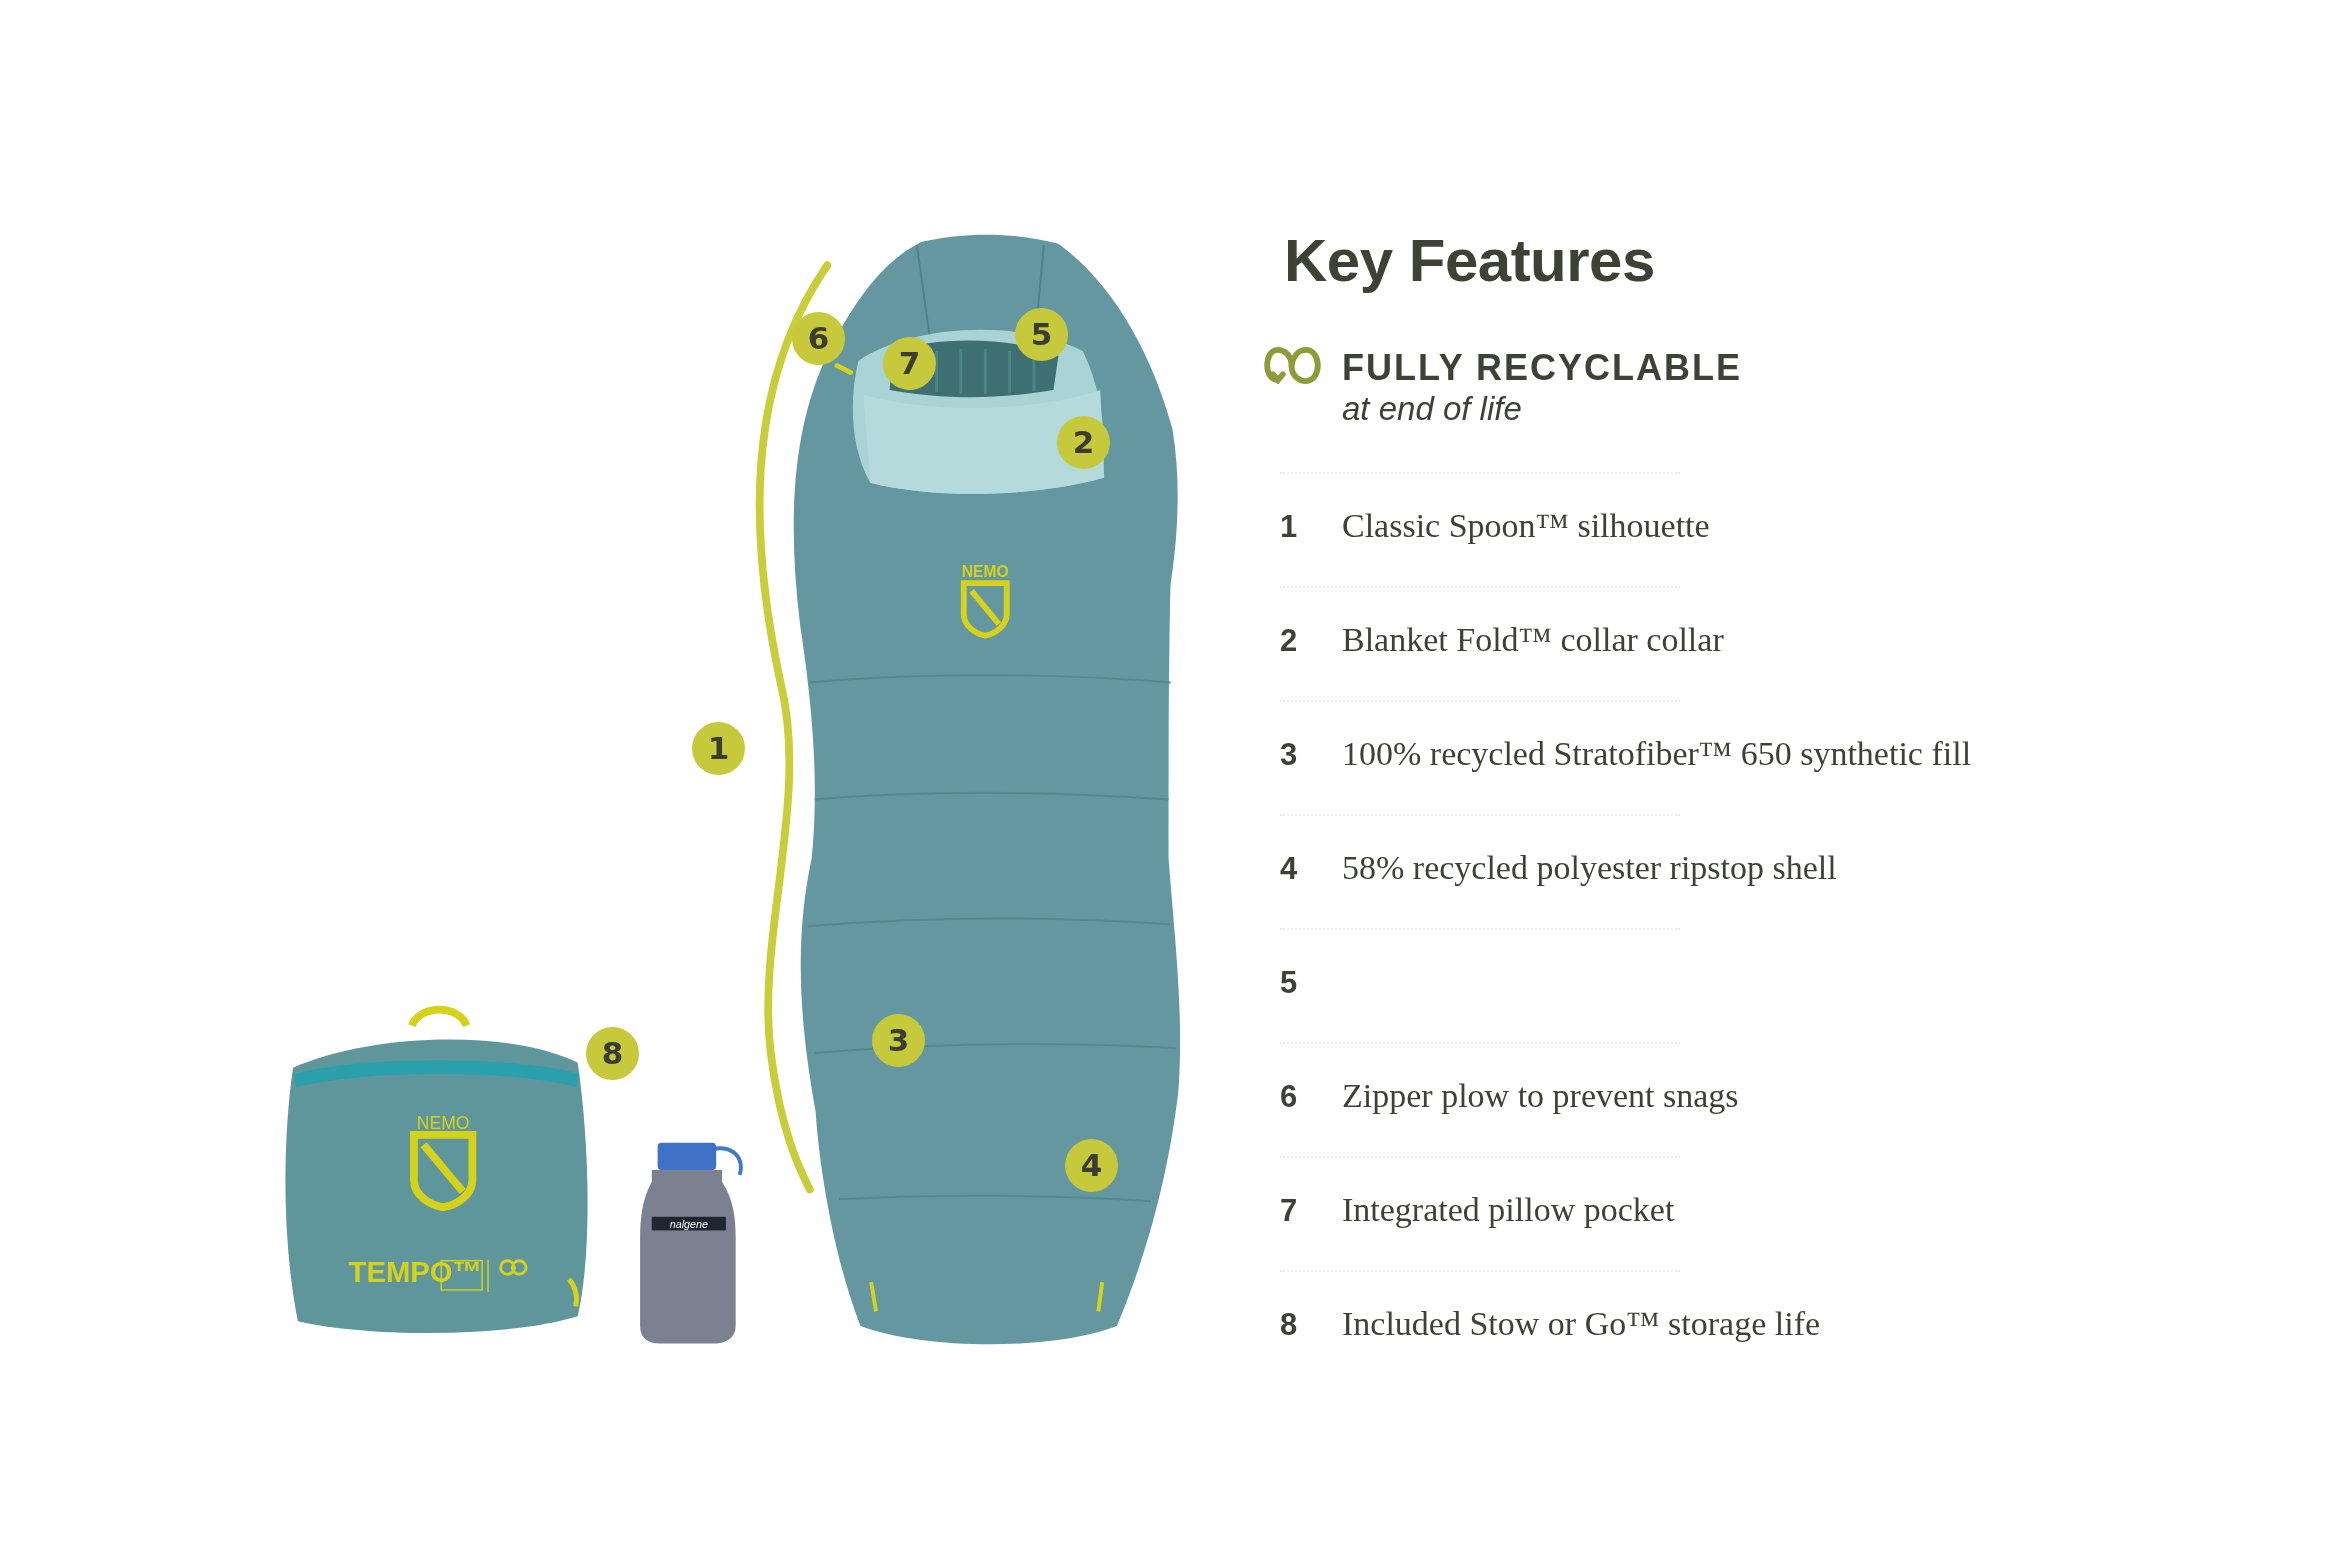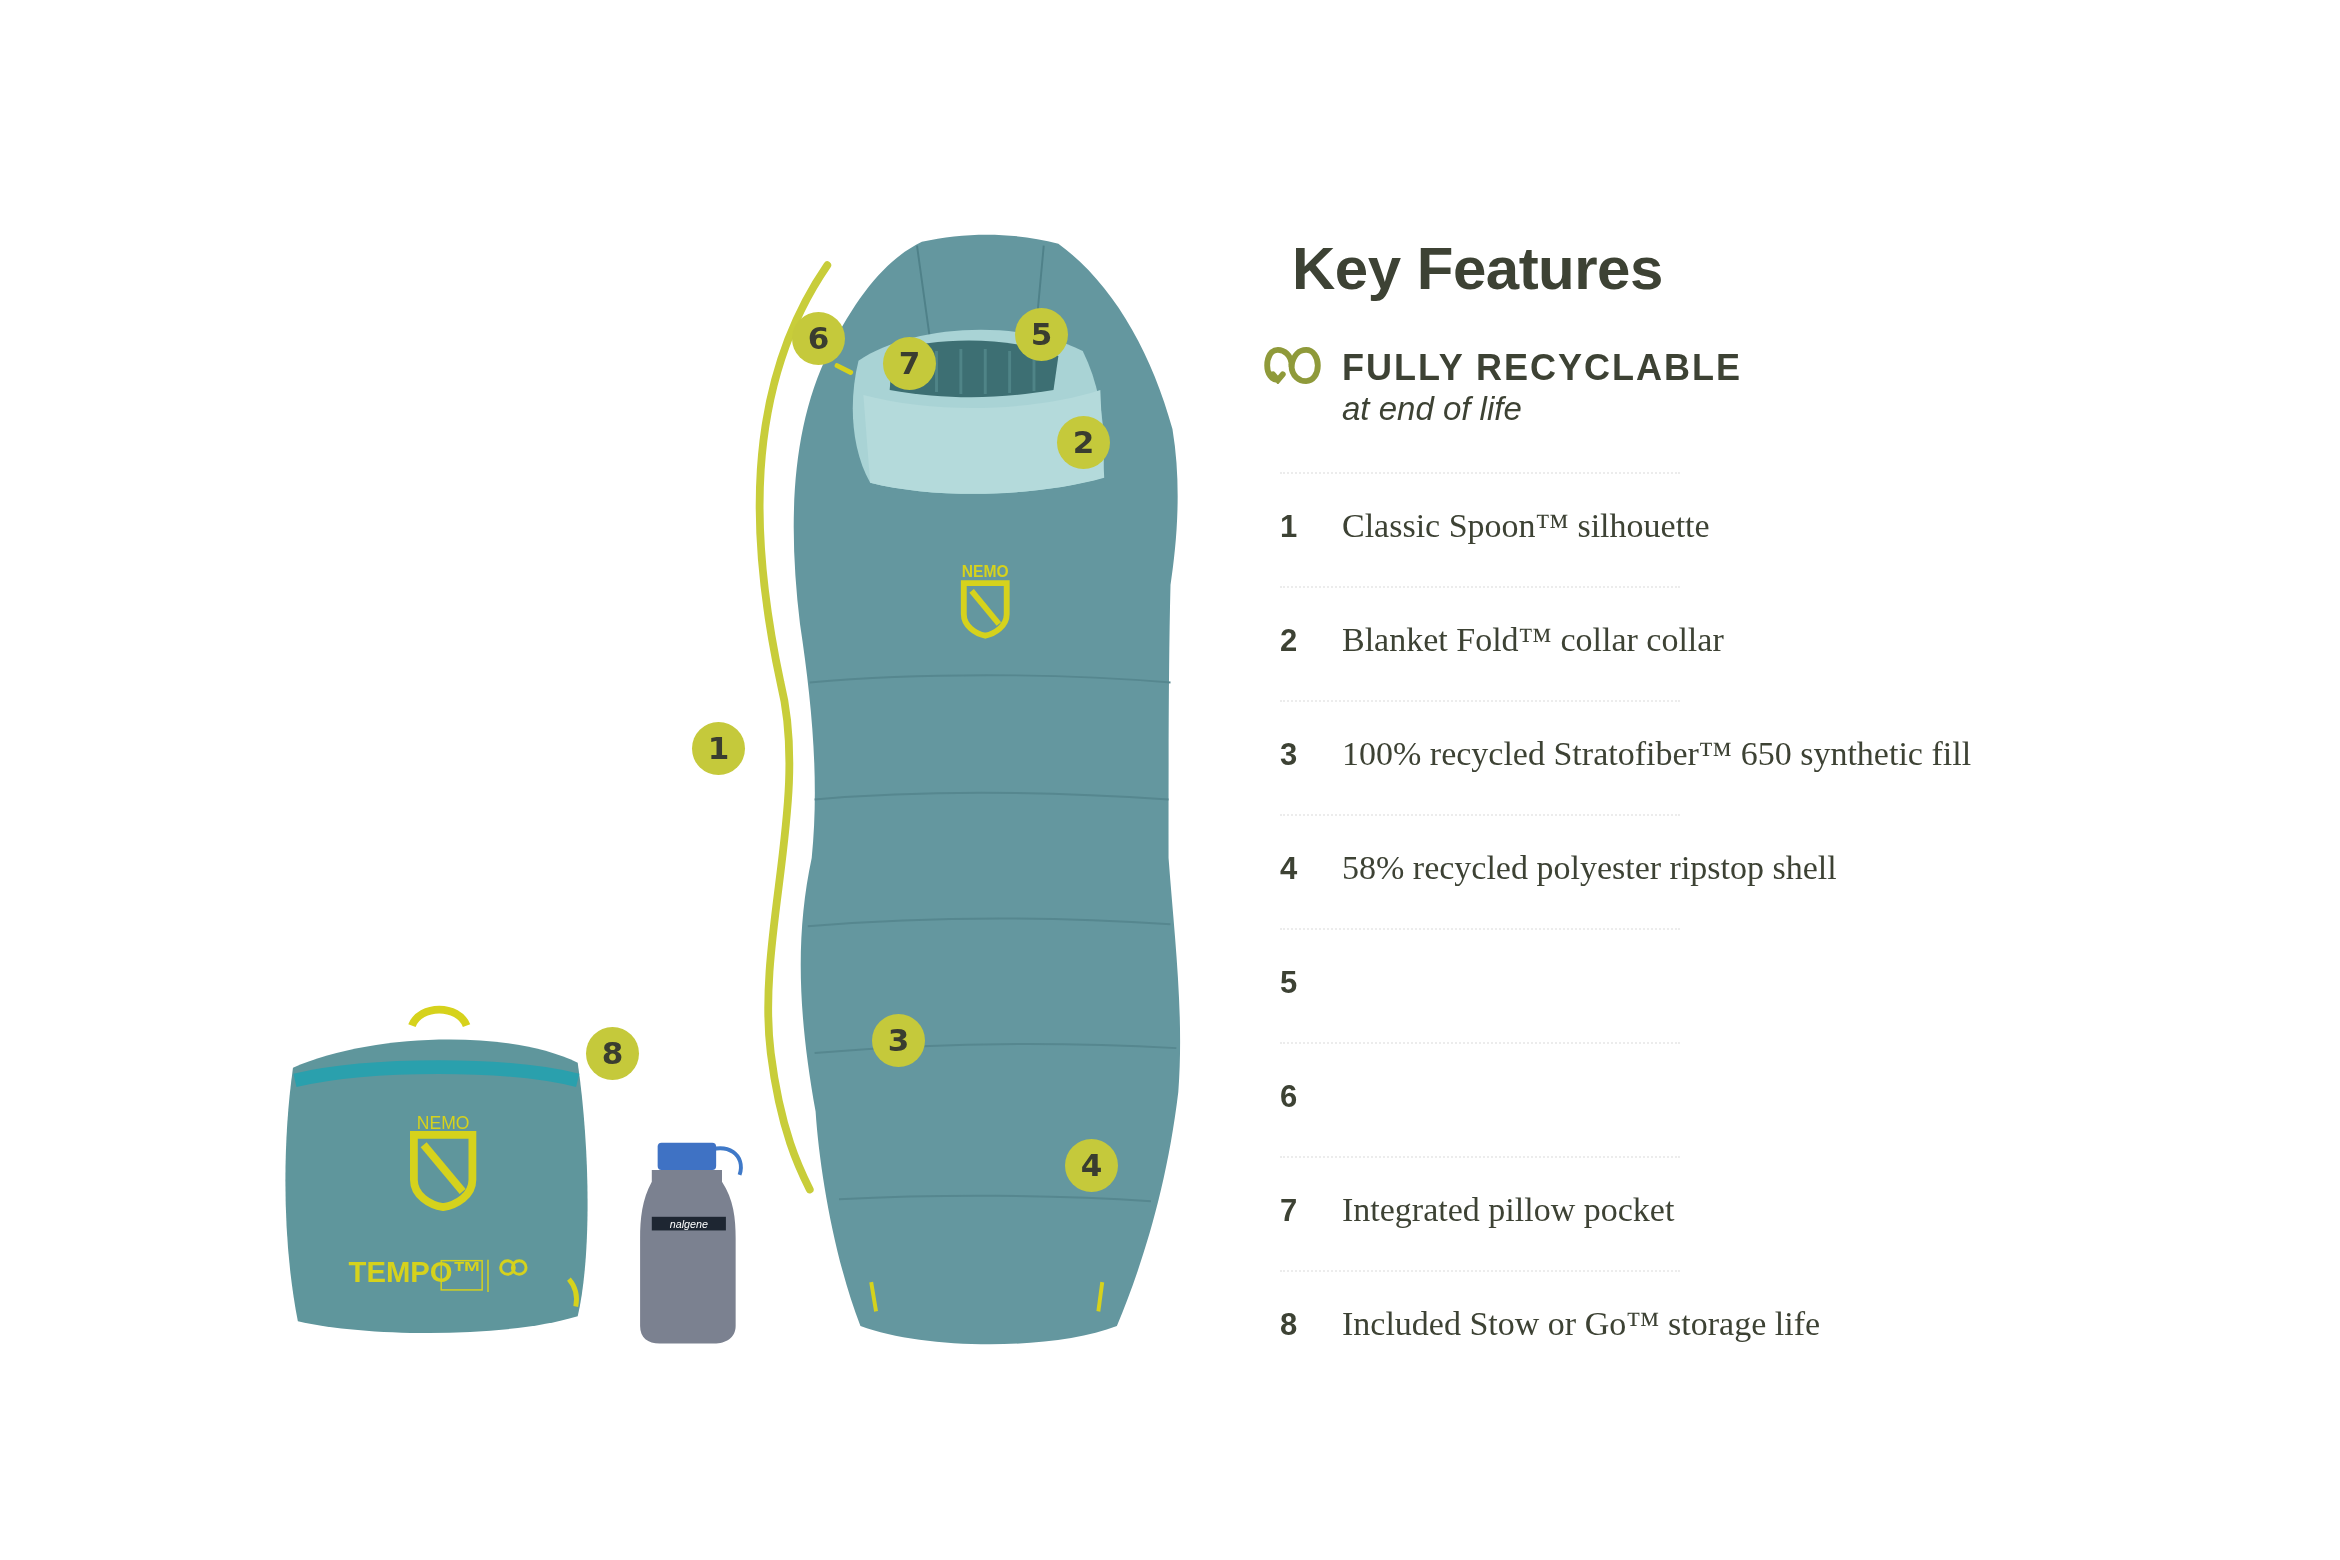--- a/index.html
+++ b/index.html
@@ -3,21 +3,21 @@
 <meta charset="utf-8">
 <style>
   html, body { margin:0; padding:0; background:#ffffff; }
   body { width:2341px; height:1560px; position:relative; overflow:hidden;
          font-family:"Liberation Sans", sans-serif; color:#3b3f33; }
   .art { position:absolute; left:0; top:0; width:2341px; height:1560px; }
   .badge { position:absolute; width:53px; height:53px; border-radius:50%;
            background:#c5c93b; color:#3a3d30; font-family:"DejaVu Sans", sans-serif;
            font-weight:bold; font-size:31px; line-height:53px; text-align:center; }
   .title { position:absolute; left:1280px; top:222px; font-size:60px; font-weight:bold;
-           color:#3d4234; letter-spacing:-0.5px; margin:12px; }
+           color:#3d4234; letter-spacing:-0.5px; margin:4px; }
   .recycle { position:absolute; left:1264px; top:347px; width:57px; height:37px; }
   .recycle-head { position:absolute; left:1342px; top:347px; font-size:36px; font-weight:bold;
                   letter-spacing:2px; color:#3d4234; }
   .recycle-sub { position:absolute; left:1342px; top:390px; font-size:33px; color:#3d4234;font-style:italic; }
   .features { position:absolute; left:1280px; top:472px; width:878px; margin:0; padding:0; list-style:none; }
   .feature { position:relative; height:114px; border-top:2px dotted #ececec; }
   .feature .num { position:absolute; left:0; top:37px; font-size:31px; font-weight:bold; color:#3d4234; }
   .feature .txt { position:absolute; left:62px; top:35px; font-size:34px; color:#3d4234; white-space:nowrap;font-family:Liberation Serif, serif; }
   .feature:last-child { border-bottom:none; }
   .divline { position:absolute; left:0; top:0; width:400px; border-top:2px dotted #ececec; }
@@ -136,20 +136,21 @@
       <span class="num">4</span>
       <span class="txt">58% recycled polyester ripstop shell</span>
     </li>
   <li class="feature">
       <span class="divline"></span>
       <span class="num">5</span>
     </li>
   <li class="feature">
       <span class="divline"></span>
       <span class="num">6</span>
+      <span class="txt">Zipper plow to prevent snags</span>
     </li>
   <li class="feature">
       <span class="divline"></span>
       <span class="num">7</span>
       <span class="txt">Integrated pillow pocket</span>
     </li>
   <li class="feature">
       <span class="divline"></span>
       <span class="num">8</span>
       <span class="txt">Included Stow or Go™ storage life</span>

